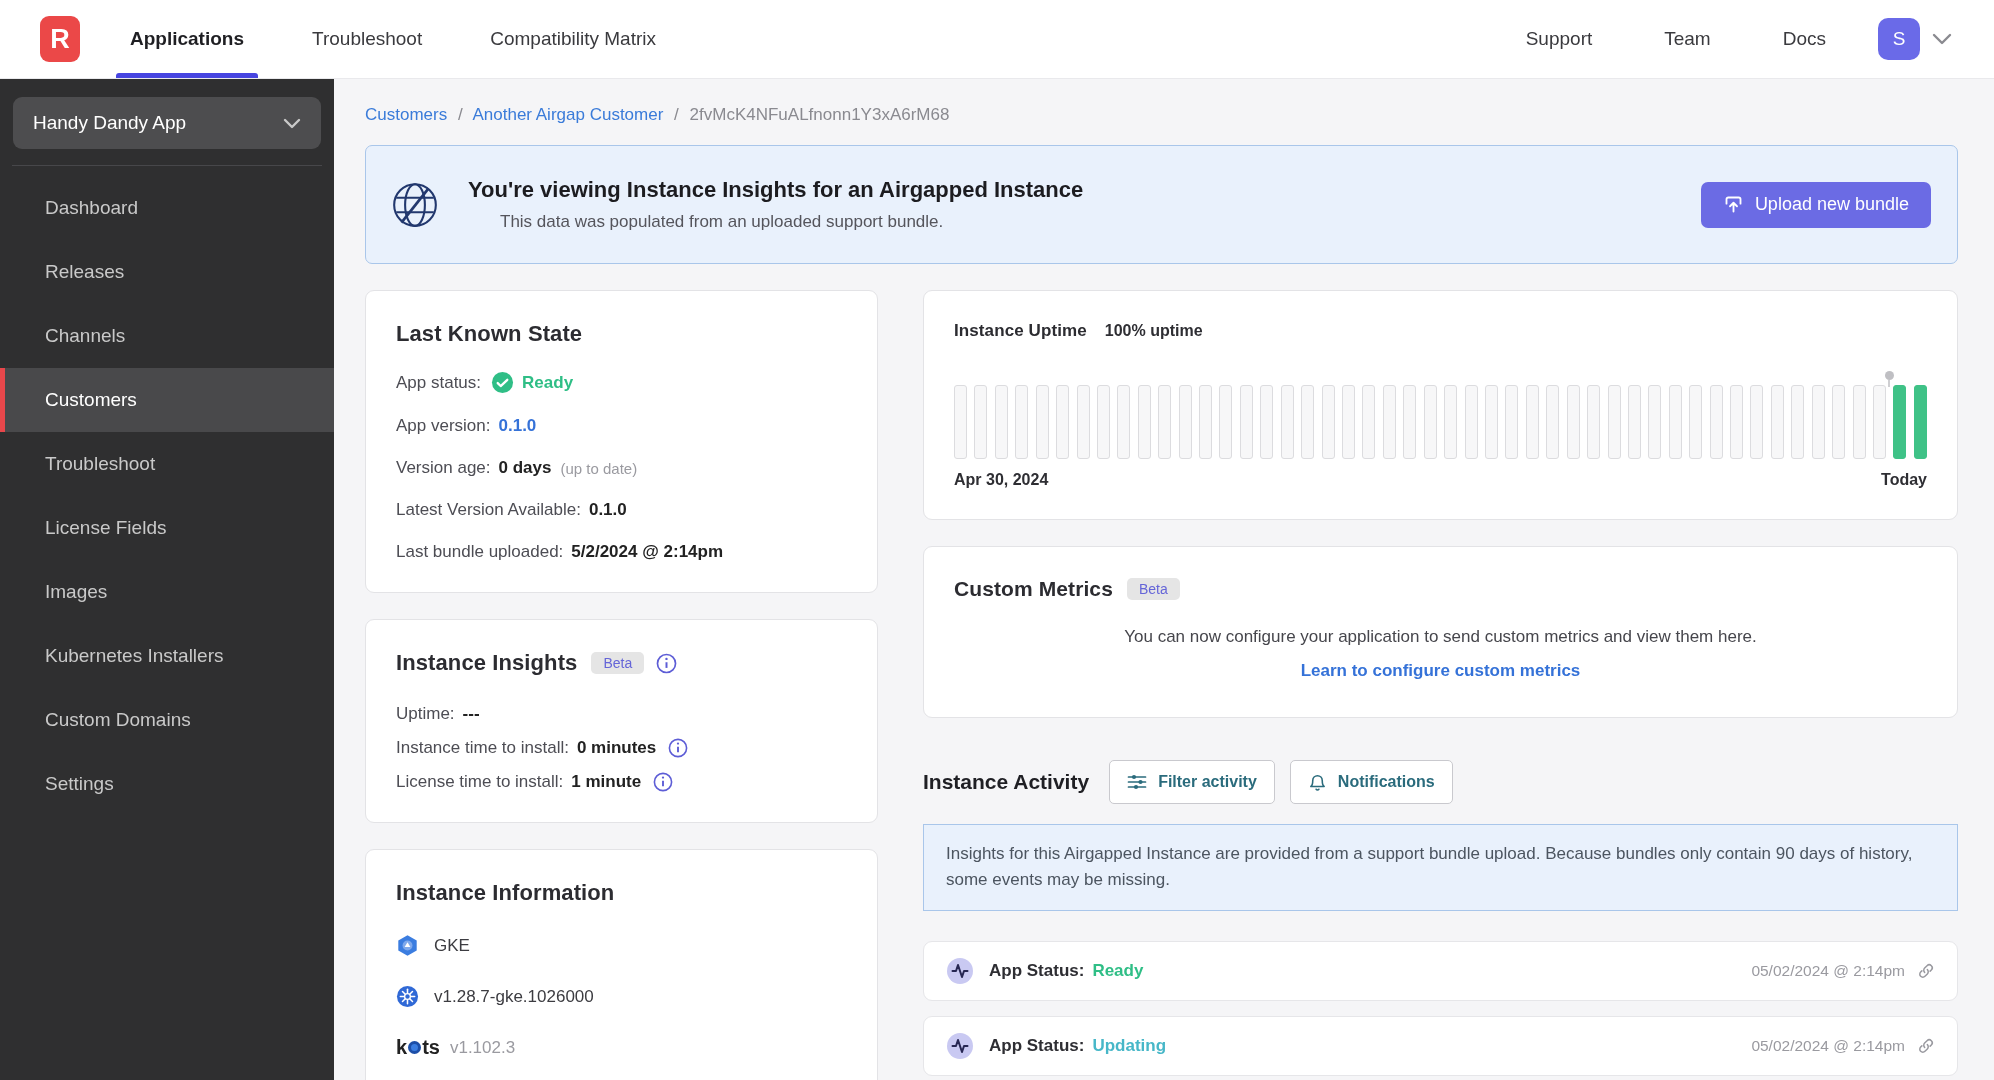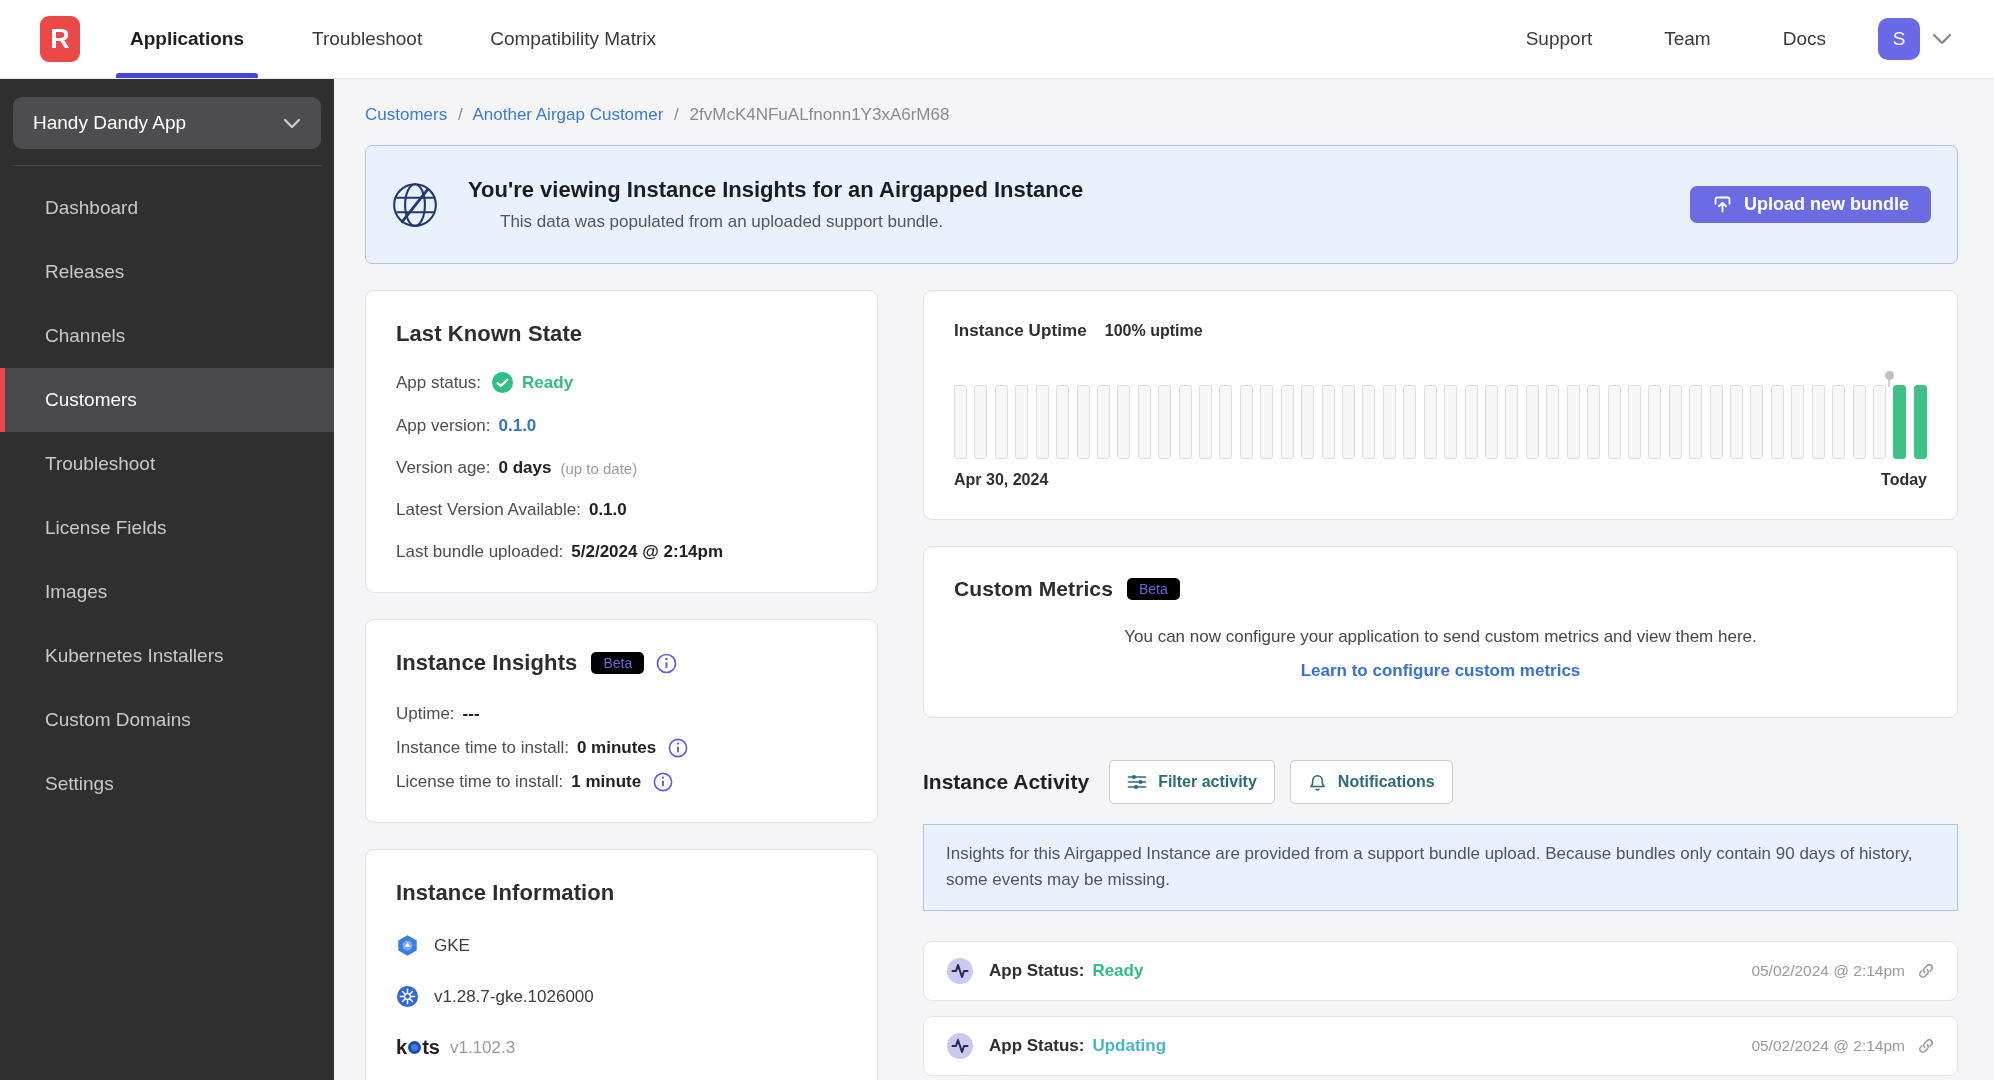--- a/index.html
+++ b/index.html
@@ -40,39 +40,39 @@
     padding:26px 36px 0 31px; overflow:hidden; }
   .breadcrumb { font-size:17px; color:#8a8a90; margin-bottom:20px; }
   .breadcrumb a { color:#3a7bd9; text-decoration:none; cursor:pointer; }
   .crumb-sep { margin:0 6px; color:#8a8a90; }
 
   .banner { background:#e9f1fc; border:1px solid #a9c6ea; border-radius:7px; height:119px;
     display:flex; align-items:center; padding:0 26px 0 24px; }
   .banner-icon { flex:0 0 auto; display:flex; margin-right:28px; }
   .banner-title { font-size:22px; font-weight:bold; color:#1c1c20; margin-bottom:9px; }
   .banner-sub { font-size:17px; color:#55555c;margin-left:32px; }
-  .banner-btn { margin-left:auto; background:#6b6be4; border:none; border-radius:7px; height:37px;
-    padding:0 22px; display:flex; align-items:center; color:#fff; font-size:18px; font-weight:bold;
+  .banner-btn { margin-left:auto; background:#6b6be4; border:none; border-radius:7px; height:46px;
+    padding:0 22px; display:flex; align-items:center; color:#fff; font-size:18px; font-weight:normal;
     cursor:pointer; font-family:inherit; }
   .banner-btn svg { margin-right:11px; }
 
   .columns { display:flex; gap:45px; margin-top:26px; align-items:flex-start; }
   .col-left { width:513px; flex:0 0 auto; display:flex; flex-direction:column; gap:26px; }
   .col-right { flex:1 1 auto; min-width:0; }
 
   .card { background:#fff; border:1px solid #e3e3e6; border-radius:9px; padding:30px; }
   .card-title { font-size:22px; font-weight:bold; color:#2c2c31; letter-spacing:.1px; }
   .kv-rows { margin-top:24px; display:flex; flex-direction:column; gap:22px; }
   .kv { font-size:17px; color:#4d4d54; display:flex; align-items:center; }
   .kv b { color:#222; margin-left:8px; }
   .kv .note { color:#9a9aa0; font-size:15px; margin-left:9px; }
   .status-ready { display:flex; align-items:center; margin-left:10px; font-weight:bold; }
   .status-ready svg { margin-right:8px; }
   .link-blue { color:#3572d8; font-weight:bold; margin-left:8px; text-decoration:none; cursor:pointer; }
-  .beta-badge { display:inline-block; background:#000000; color:#6565d8; font-size:14px;
+  .beta-badge { display:inline-block; background:#e5e5e5; color:#6565d8; font-size:14px;
     padding:3px 12px; border-radius:5px; margin-left:14px; vertical-align:3px; }
   .info-icon { display:inline-flex; margin-left:12px; vertical-align:-2px; cursor:pointer; }
   .title-row { display:flex; align-items:center; }
 
   .ii-row { display:flex; align-items:center; font-size:17px; color:#3c3c41; }
   .ii-row svg, .ii-row .kots-logo { margin-right:15px; }
   .kots-line { font-size:20px; font-weight:bold; color:#222; display:flex; align-items:center; }
   .kots-dot { display:inline-block; width:13px; height:13px; border-radius:50%; background:#3b7de0;
     border:3px solid #1d4fa8; margin:0 1px; }
   .kots-ver { font-size:17px; font-weight:normal; color:#9a9aa0; margin-left:10px; }

